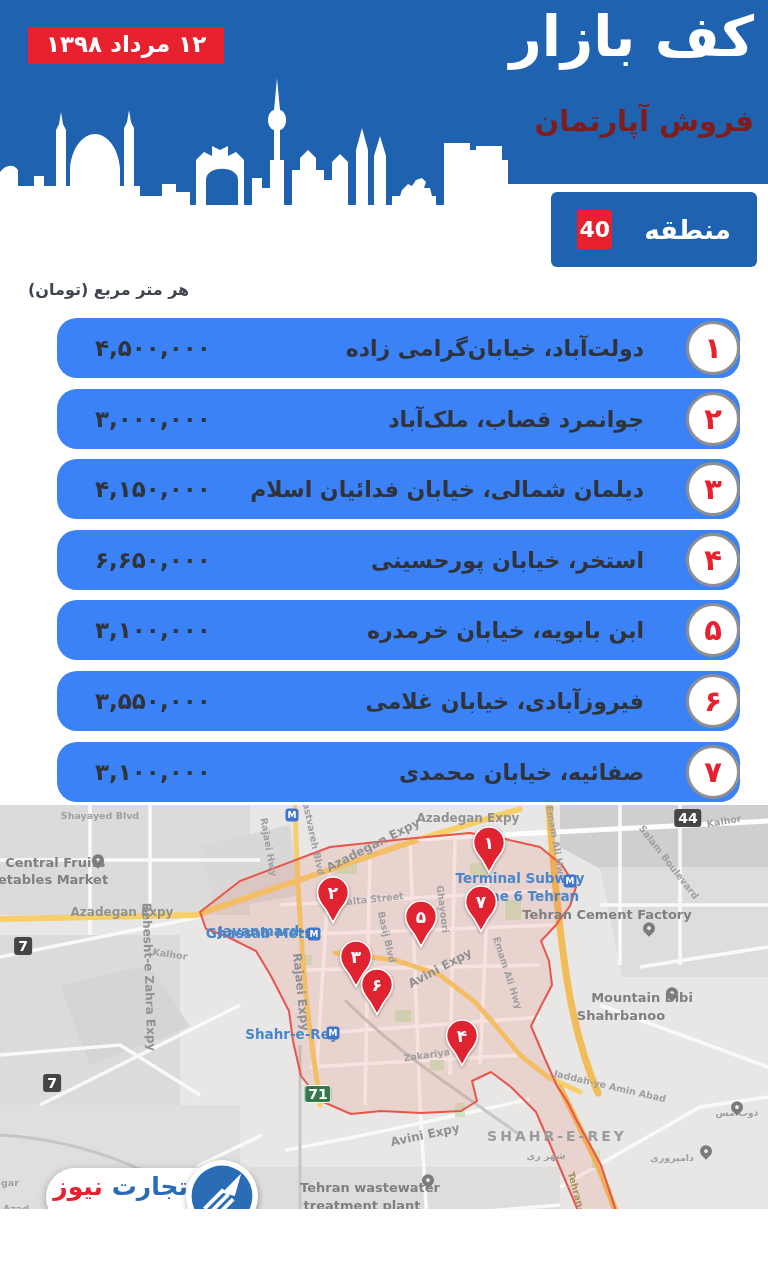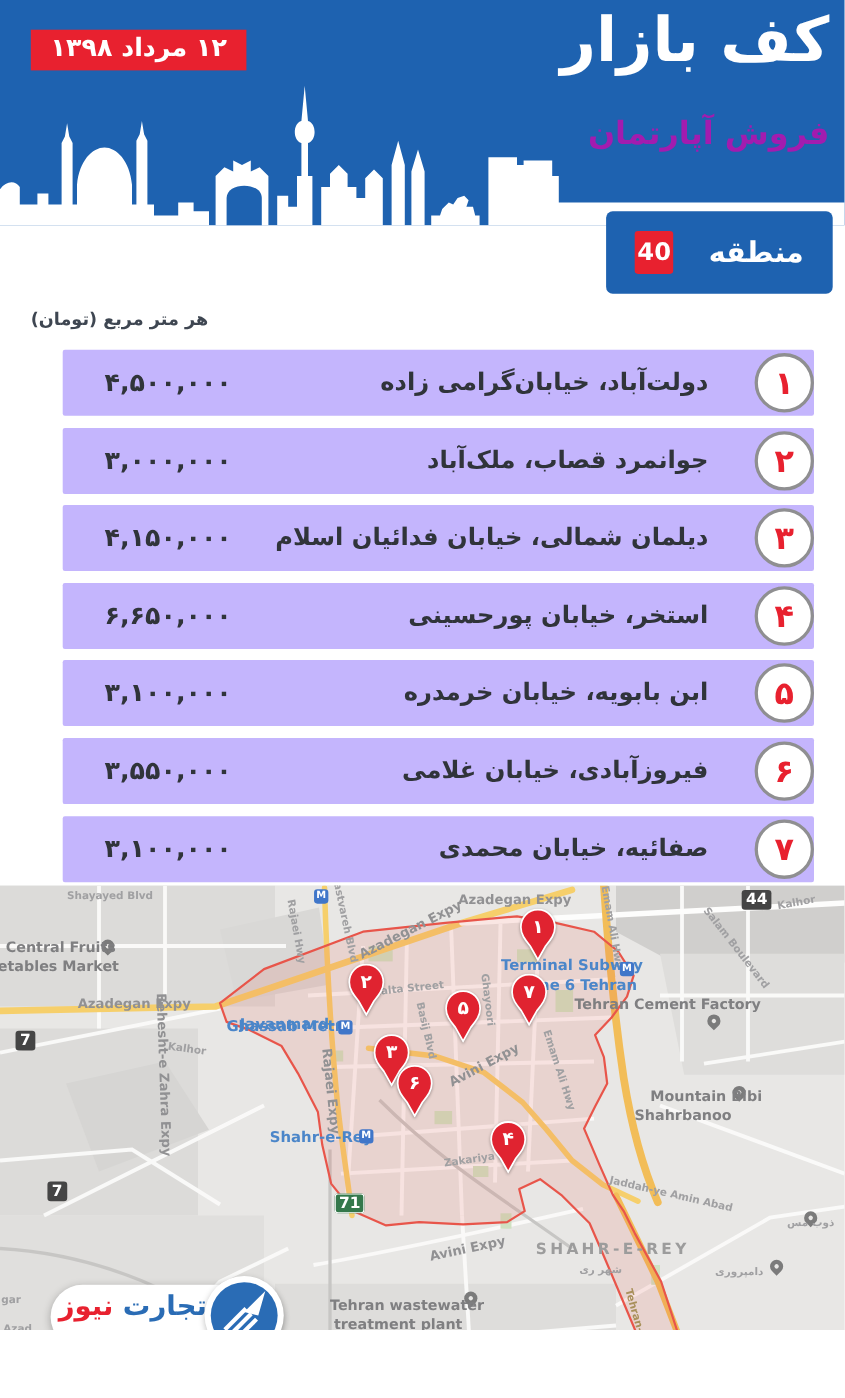--- a/index.html
+++ b/index.html
@@ -5,32 +5,32 @@
   html,body{margin:0;padding:0;background:#ffffff;}
   *{box-sizing:border-box;font-family:"DejaVu Sans","Liberation Sans",sans-serif;}
   .page{position:relative;width:768px;height:1209px;background:#fff;overflow:hidden;}
 
   
   .header{position:absolute;top:0;left:0;width:768px;height:205px;}
   .header svg{display:block;}
   .date-badge{position:absolute;left:28px;top:27px;background:#e8212f;color:#fff;
     font-size:23px;font-weight:bold;padding:4px 18px 7px;direction:rtl;}
   .title{position:absolute;top:4px;right:14px;color:#fff;font-size:56px;font-weight:bold;direction:rtl;}
-  .subtitle{position:absolute;top:104px;right:14px;color:#a21caf;font-size:29px;font-weight:bold;direction:rtl;}
+  .subtitle{position:absolute;top:104px;right:14px;color:#7f1d1d;font-size:29px;font-weight:bold;direction:rtl;}
   .region-badge{position:absolute;left:551px;top:192px;width:206px;height:75px;background:#1e62b0;
     border-radius:6px;display:flex;direction:rtl;align-items:center;justify-content:center;gap:32px;}
   .region-label{color:#fff;font-size:26px;font-weight:bold;}
   .region-num{width:35px;height:39px;background:#e8212f;border-radius:3px;color:#fff;
     font-size:22px;font-weight:bold;display:flex;align-items:center;justify-content:center;}
 
   
   .unit-label{position:absolute;left:28px;top:280px;font-size:16px;font-weight:bold;color:#3e4651;direction:rtl;}
   .rows{position:absolute;left:57px;top:318px;width:683px;display:flex;flex-direction:column;gap:10.6px;}
   .row{position:relative;height:60px;}
-  .row-bar{position:absolute;inset:0;background:#c4b5fd;border-radius:2px;}
+  .row-bar{position:absolute;inset:0;background:#3b82f6;border-radius:20px;}
   .price{position:absolute;left:38px;top:50%;transform:translateY(-50%);
     font-size:23px;font-weight:bold;color:#30343a;}
   .name{position:absolute;right:96px;top:50%;transform:translateY(-50%);
     font-size:22px;font-weight:bold;color:#30343a;direction:rtl;white-space:nowrap;}
   .num-circle{position:absolute;right:0;top:50%;transform:translateY(-50%);width:54px;height:54px;
     background:#fff;border:3.5px solid #8f8f91;border-radius:50%;
     display:flex;align-items:center;justify-content:center;}
   .num-circle span{color:#e8212f;font-size:29px;font-weight:bold;}
 
   

